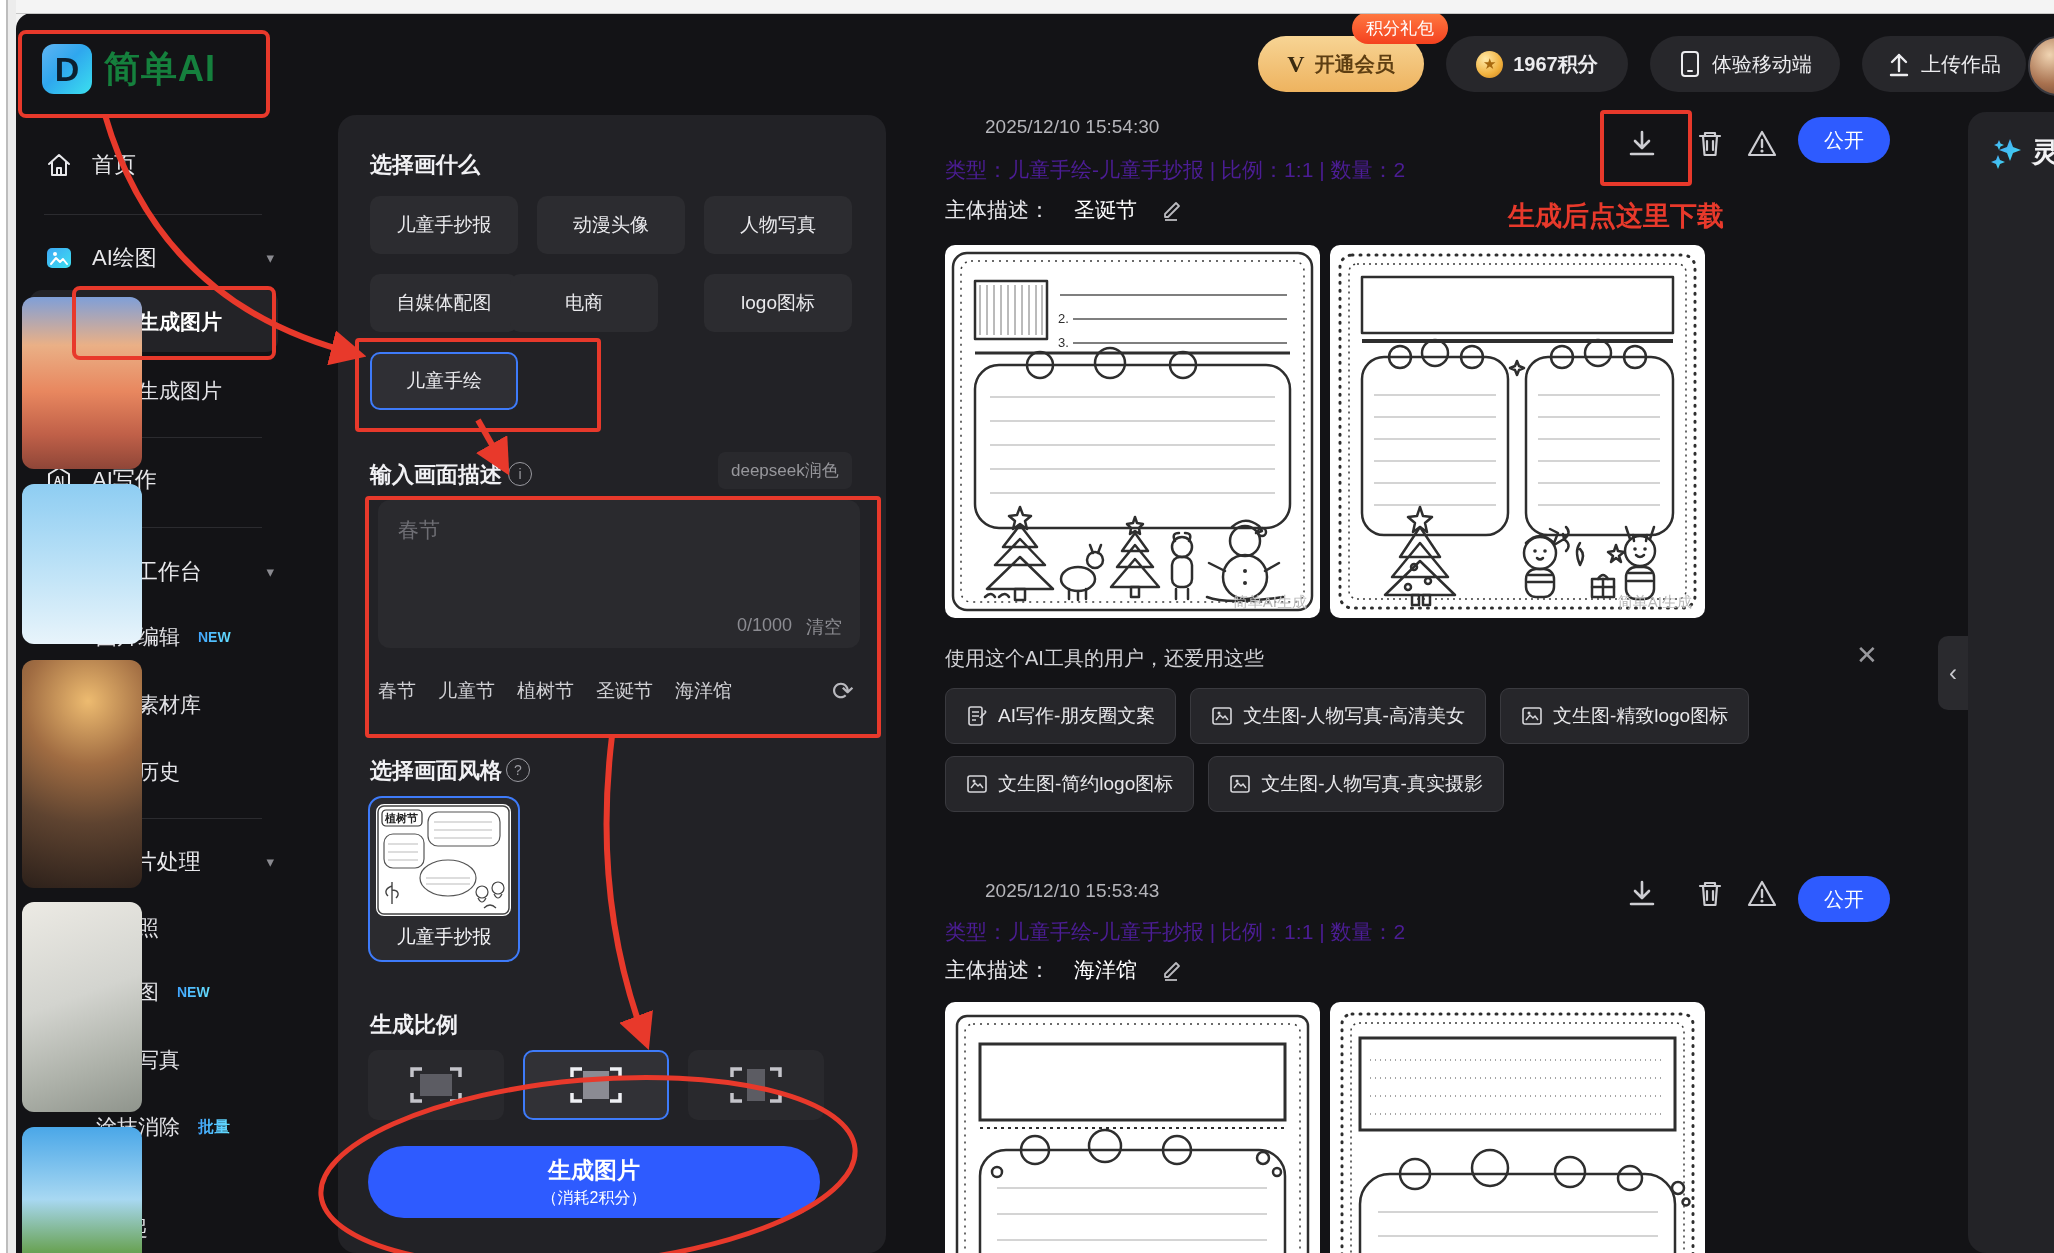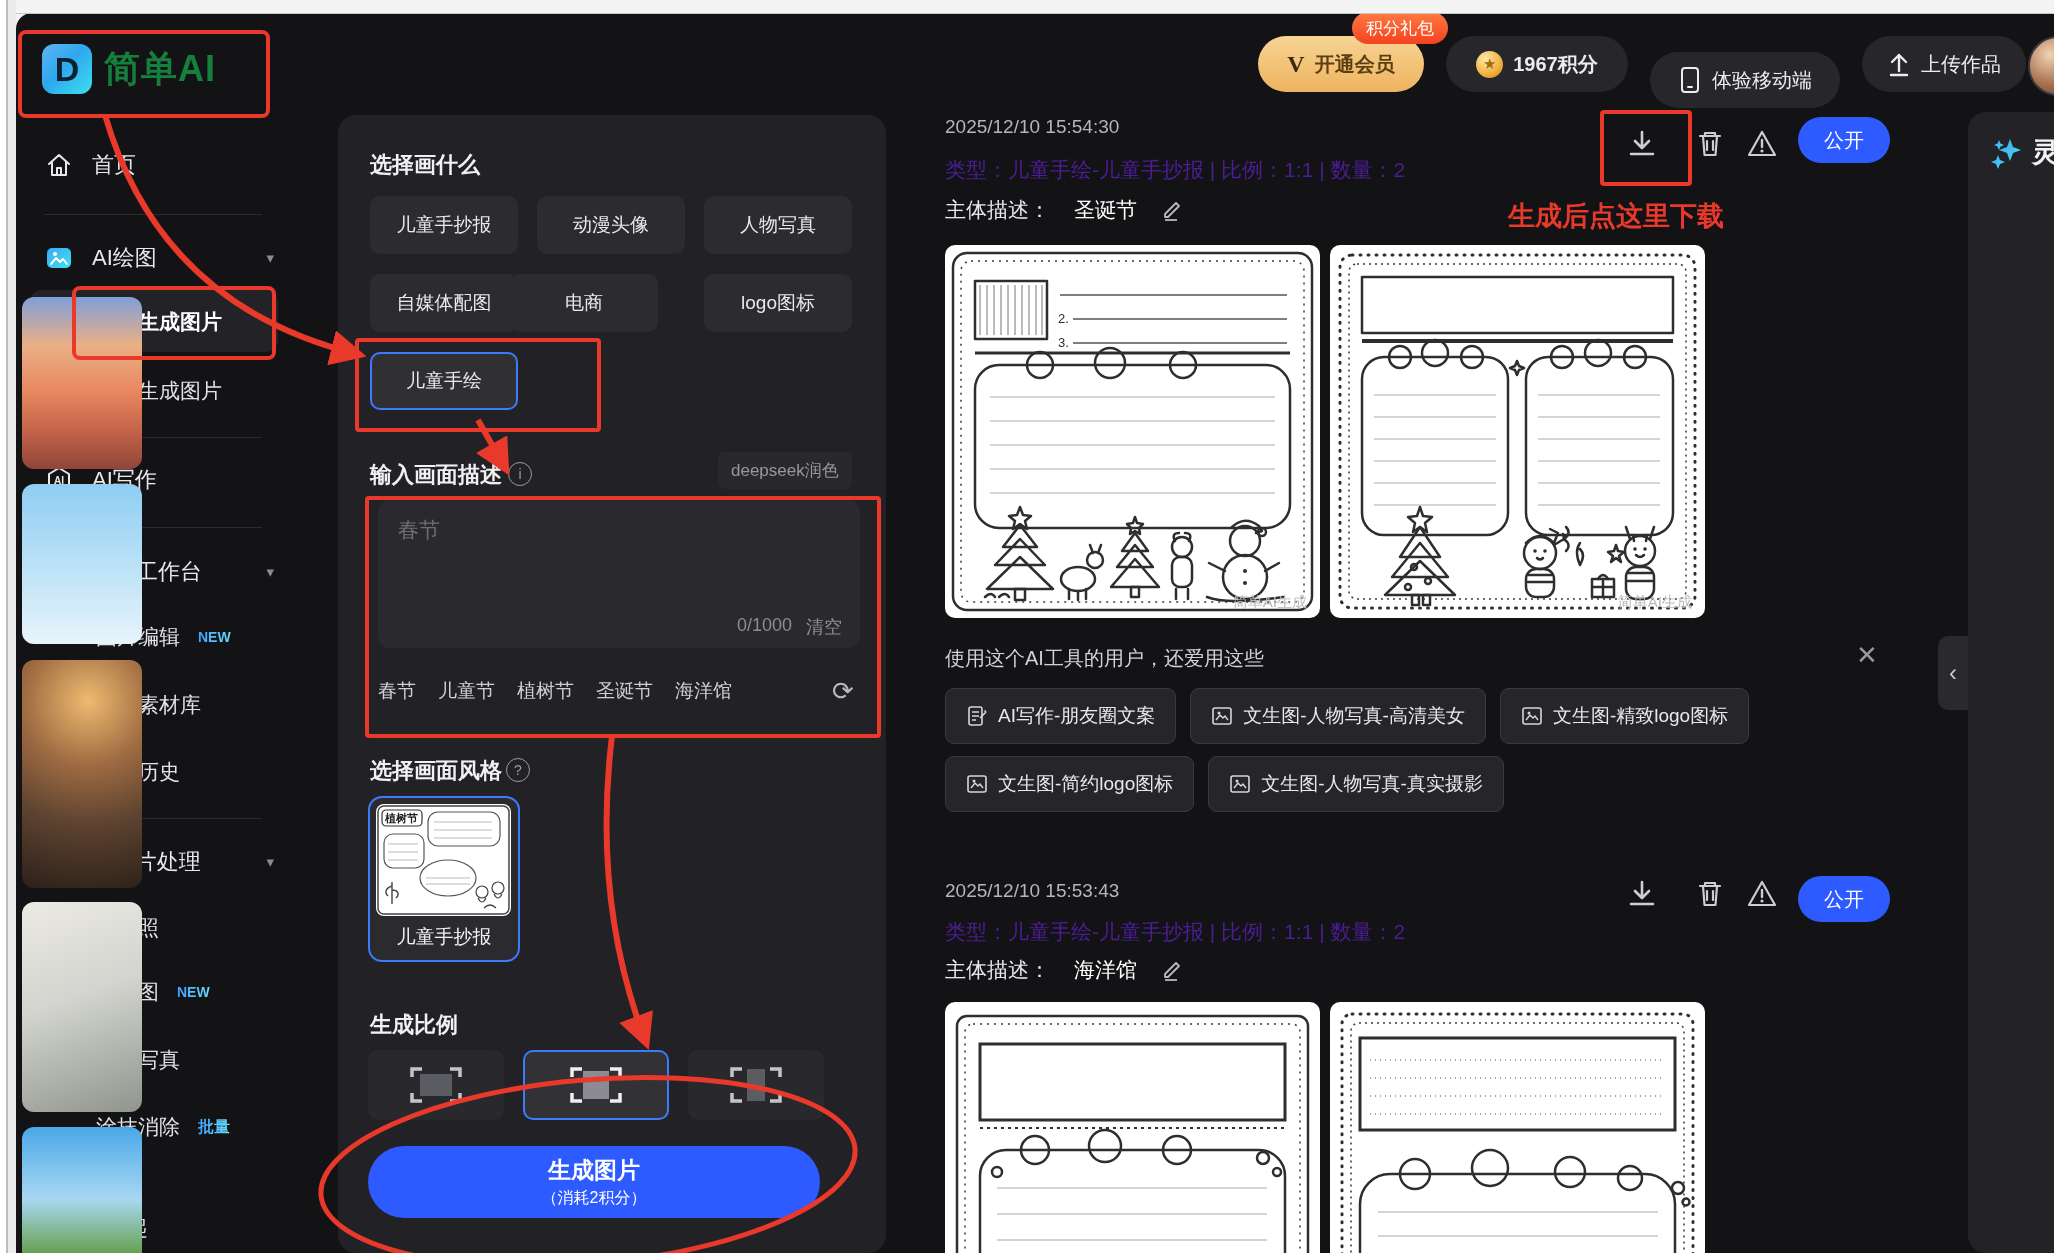--- a/index.html
+++ b/index.html
@@ -61,21 +61,21 @@
   .style-img{position:absolute;left:6px;top:6px;width:135px;height:112px;background:#fff;border-radius:8px;overflow:hidden;}
   .style-name{position:absolute;left:0;right:0;bottom:10px;text-align:center;color:#f2f2f5;font-size:19px;}
   .ratio-btn{position:absolute;height:70px;border-radius:10px;background:#29292d;display:flex;align-items:center;justify-content:center;cursor:pointer;box-sizing:border-box;}
   .ratio-sel{border:2px solid #3e7bfa;background:#313136;}
   .gen-btn{position:absolute;left:368px;top:1146px;width:452px;height:72px;border-radius:38px;background:#2e5bff;color:#fff;
         display:flex;flex-direction:column;align-items:center;justify-content:center;cursor:pointer;}
   .gen-main{font-size:23px;font-weight:bold;}
   .gen-sub{font-size:16px;margin-top:2px;}
 
   
-  .ts{position:absolute;color:#b5b5ba;font-size:19px;}
+  .ts{position:absolute;color:#b5b5ba;font-size:19px;margin-left:40px;}
   .meta{position:absolute;color:#4c1d95;font-size:21px;}
   .desc{position:absolute;color:#e9e9ed;font-size:21px;display:flex;align-items:center;gap:24px;}
   .desc .val{color:#ffffff;}
   .act-ico{position:absolute;width:36px;height:36px;color:#cdcdd2;cursor:pointer;}
   .publish{position:absolute;width:92px;height:46px;border-radius:23px;background:#2e5bff;color:#fff;font-size:20px;
         display:flex;align-items:center;justify-content:center;cursor:pointer;}
   .img-card{position:absolute;width:375px;height:373px;background:#fff;border-radius:10px;overflow:hidden;}
   .rec-title{position:absolute;color:#d2d2d6;font-size:20px;}
   .rec-close{position:absolute;color:#98989d;font-size:26px;cursor:pointer;}
   .rec-row{position:absolute;display:flex;gap:14px;}
@@ -213,21 +213,21 @@
   </div>
   <div class="gift-badge" style="left:1352px;top:12px;">
     <span>积分礼包</span>
   </div>
   <div class="pill" style="left:1446px;top:36px;width:182px;font-weight:bold;">
     <span class="coin">
         <span>★</span>
       </span>
     <span>1967积分</span>
   </div>
-  <div class="pill" style="left:1650px;top:52px;width:190px;">
+  <div class="pill" style="left:1650px;top:36px;width:190px;">
     <svg width="24" height="28" viewBox="0 0 24 28">
         <rect x="4" y="2" width="16" height="24" rx="3" stroke="#ececef" stroke-width="2" fill="none"></rect>
         <path d="M10 21 h4" stroke="#ececef" stroke-width="2" stroke-linecap="round"></path>
       </svg>
     <span>体验移动端</span>
   </div>
   <div class="pill" style="left:1862px;top:36px;width:164px;">
     <svg width="24" height="26" viewBox="0 0 24 26">
         <path d="M12 20 V4 M5 11 l7-7 7 7 M4 24 h16" stroke="#ececef" stroke-width="2.4" fill="none" stroke-linecap="round" stroke-linejoin="round"></path>
       </svg>

